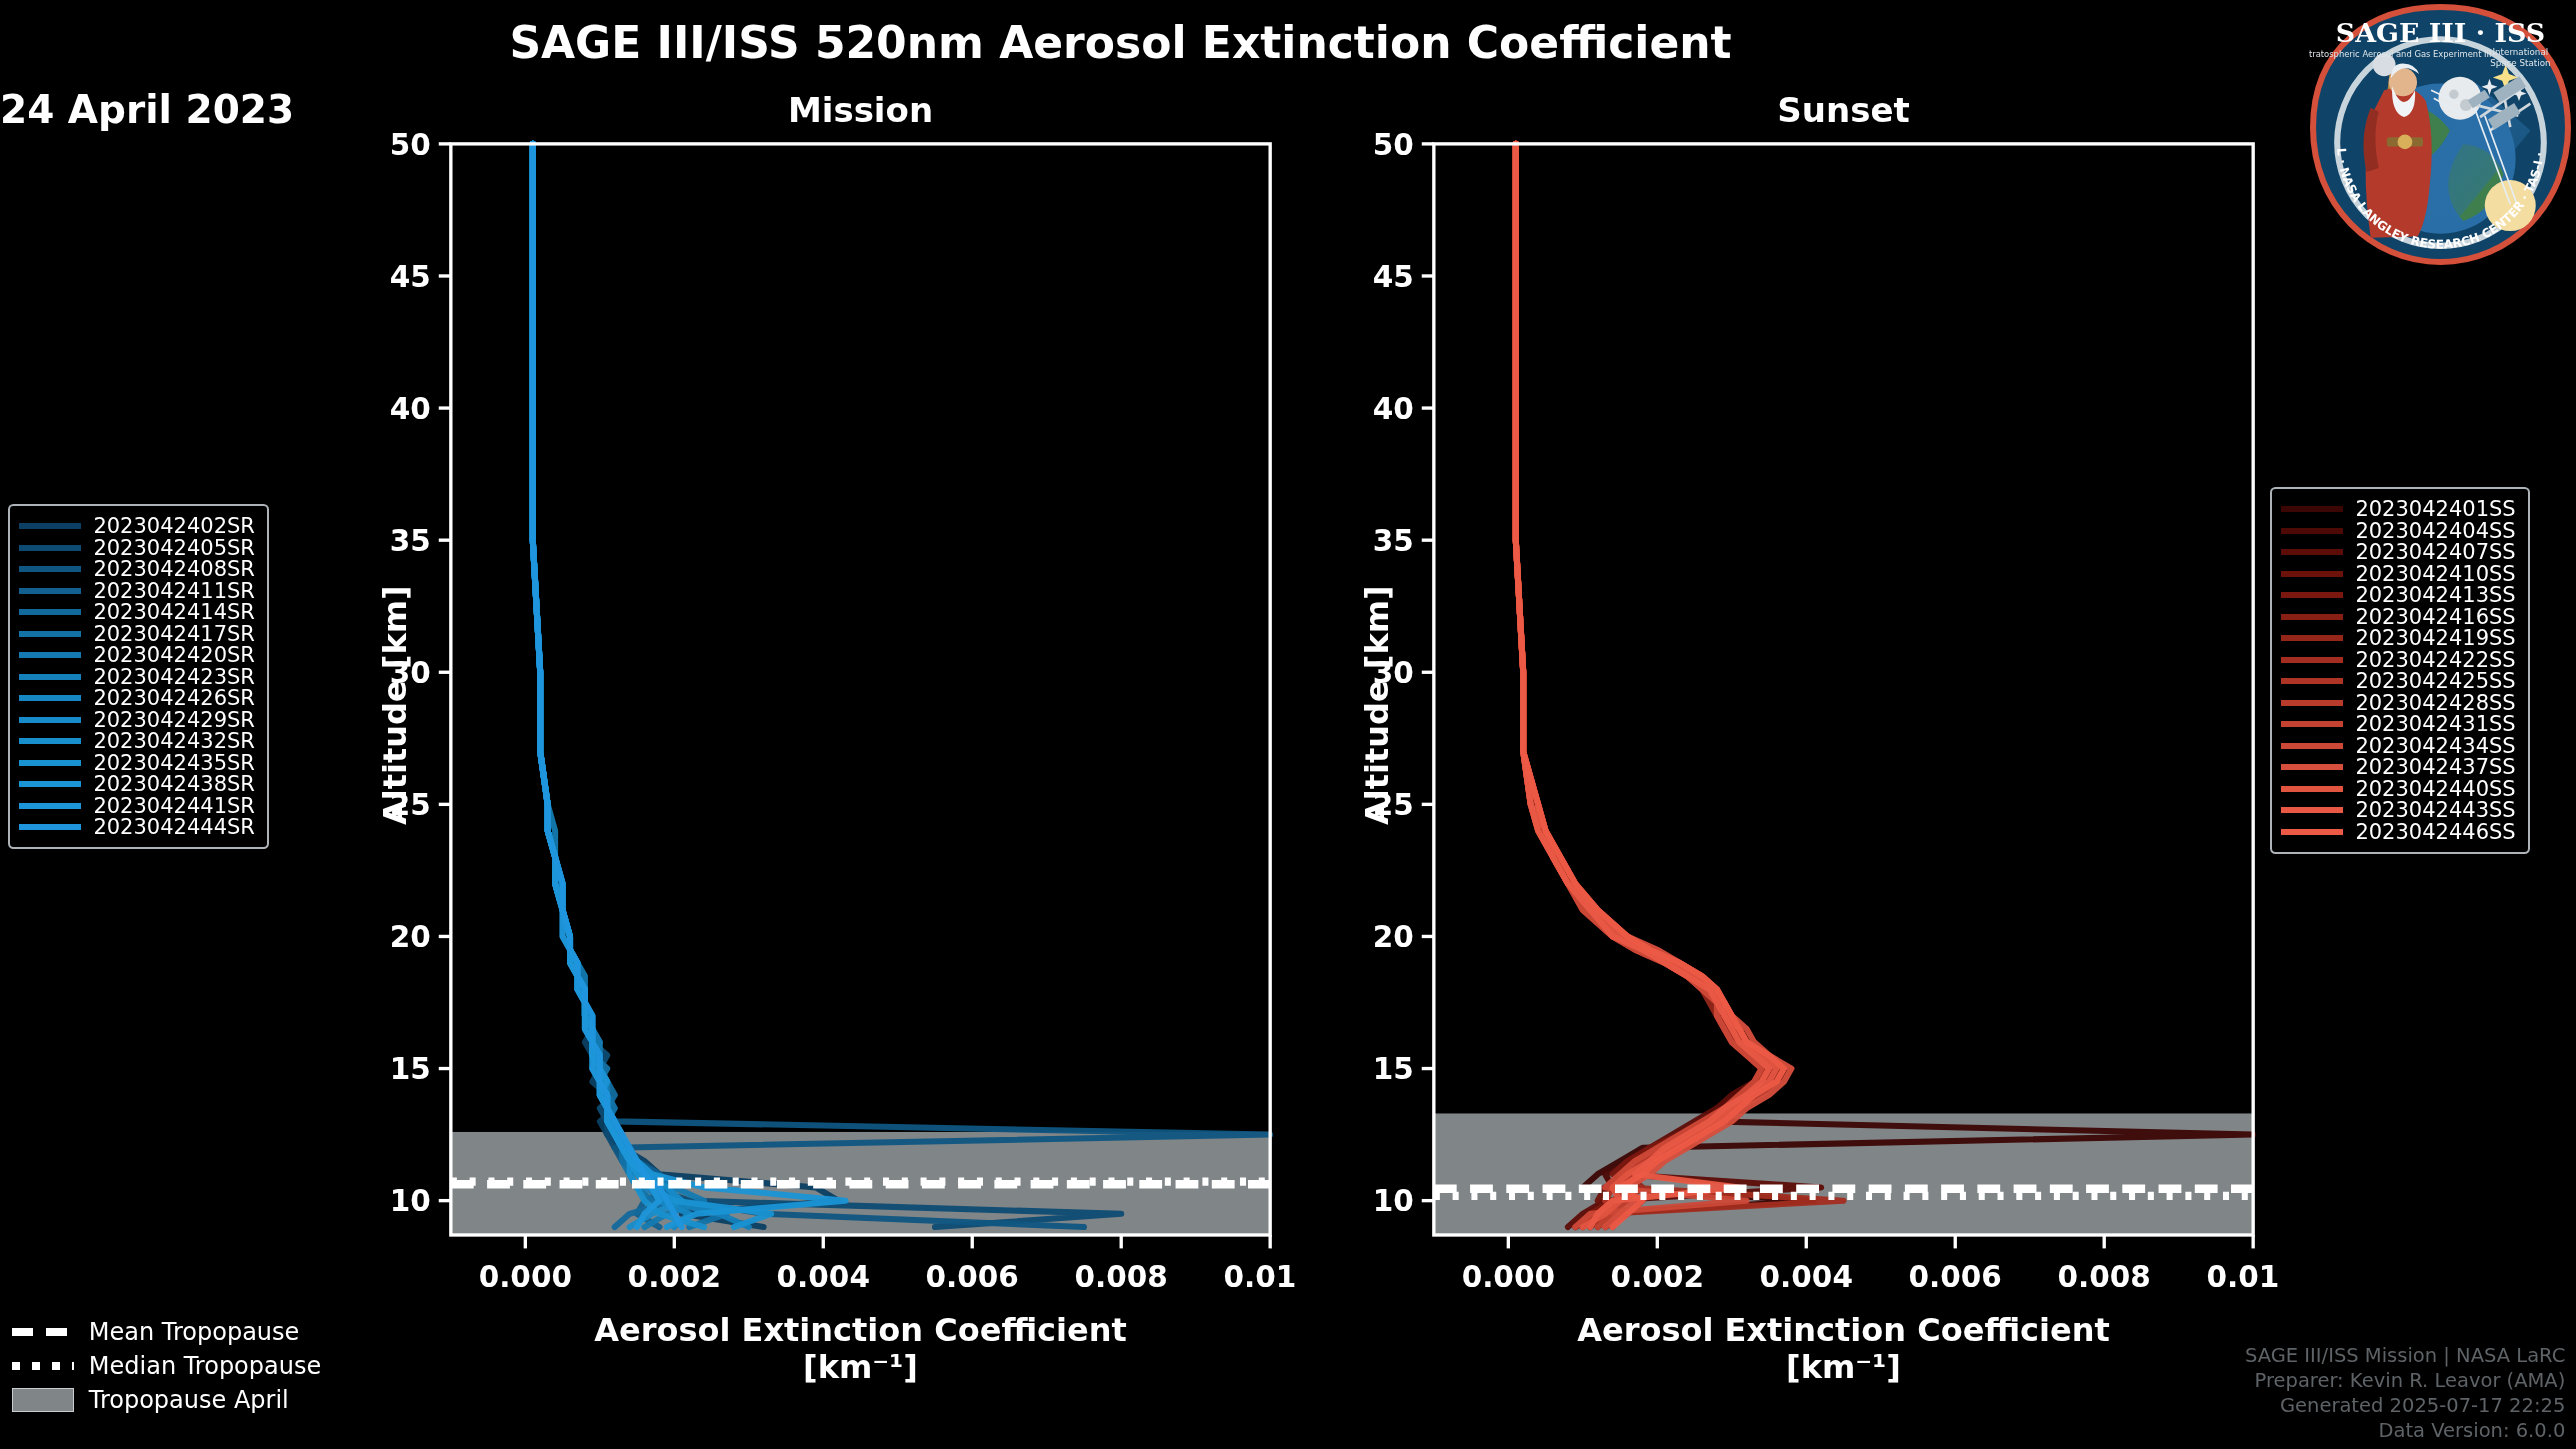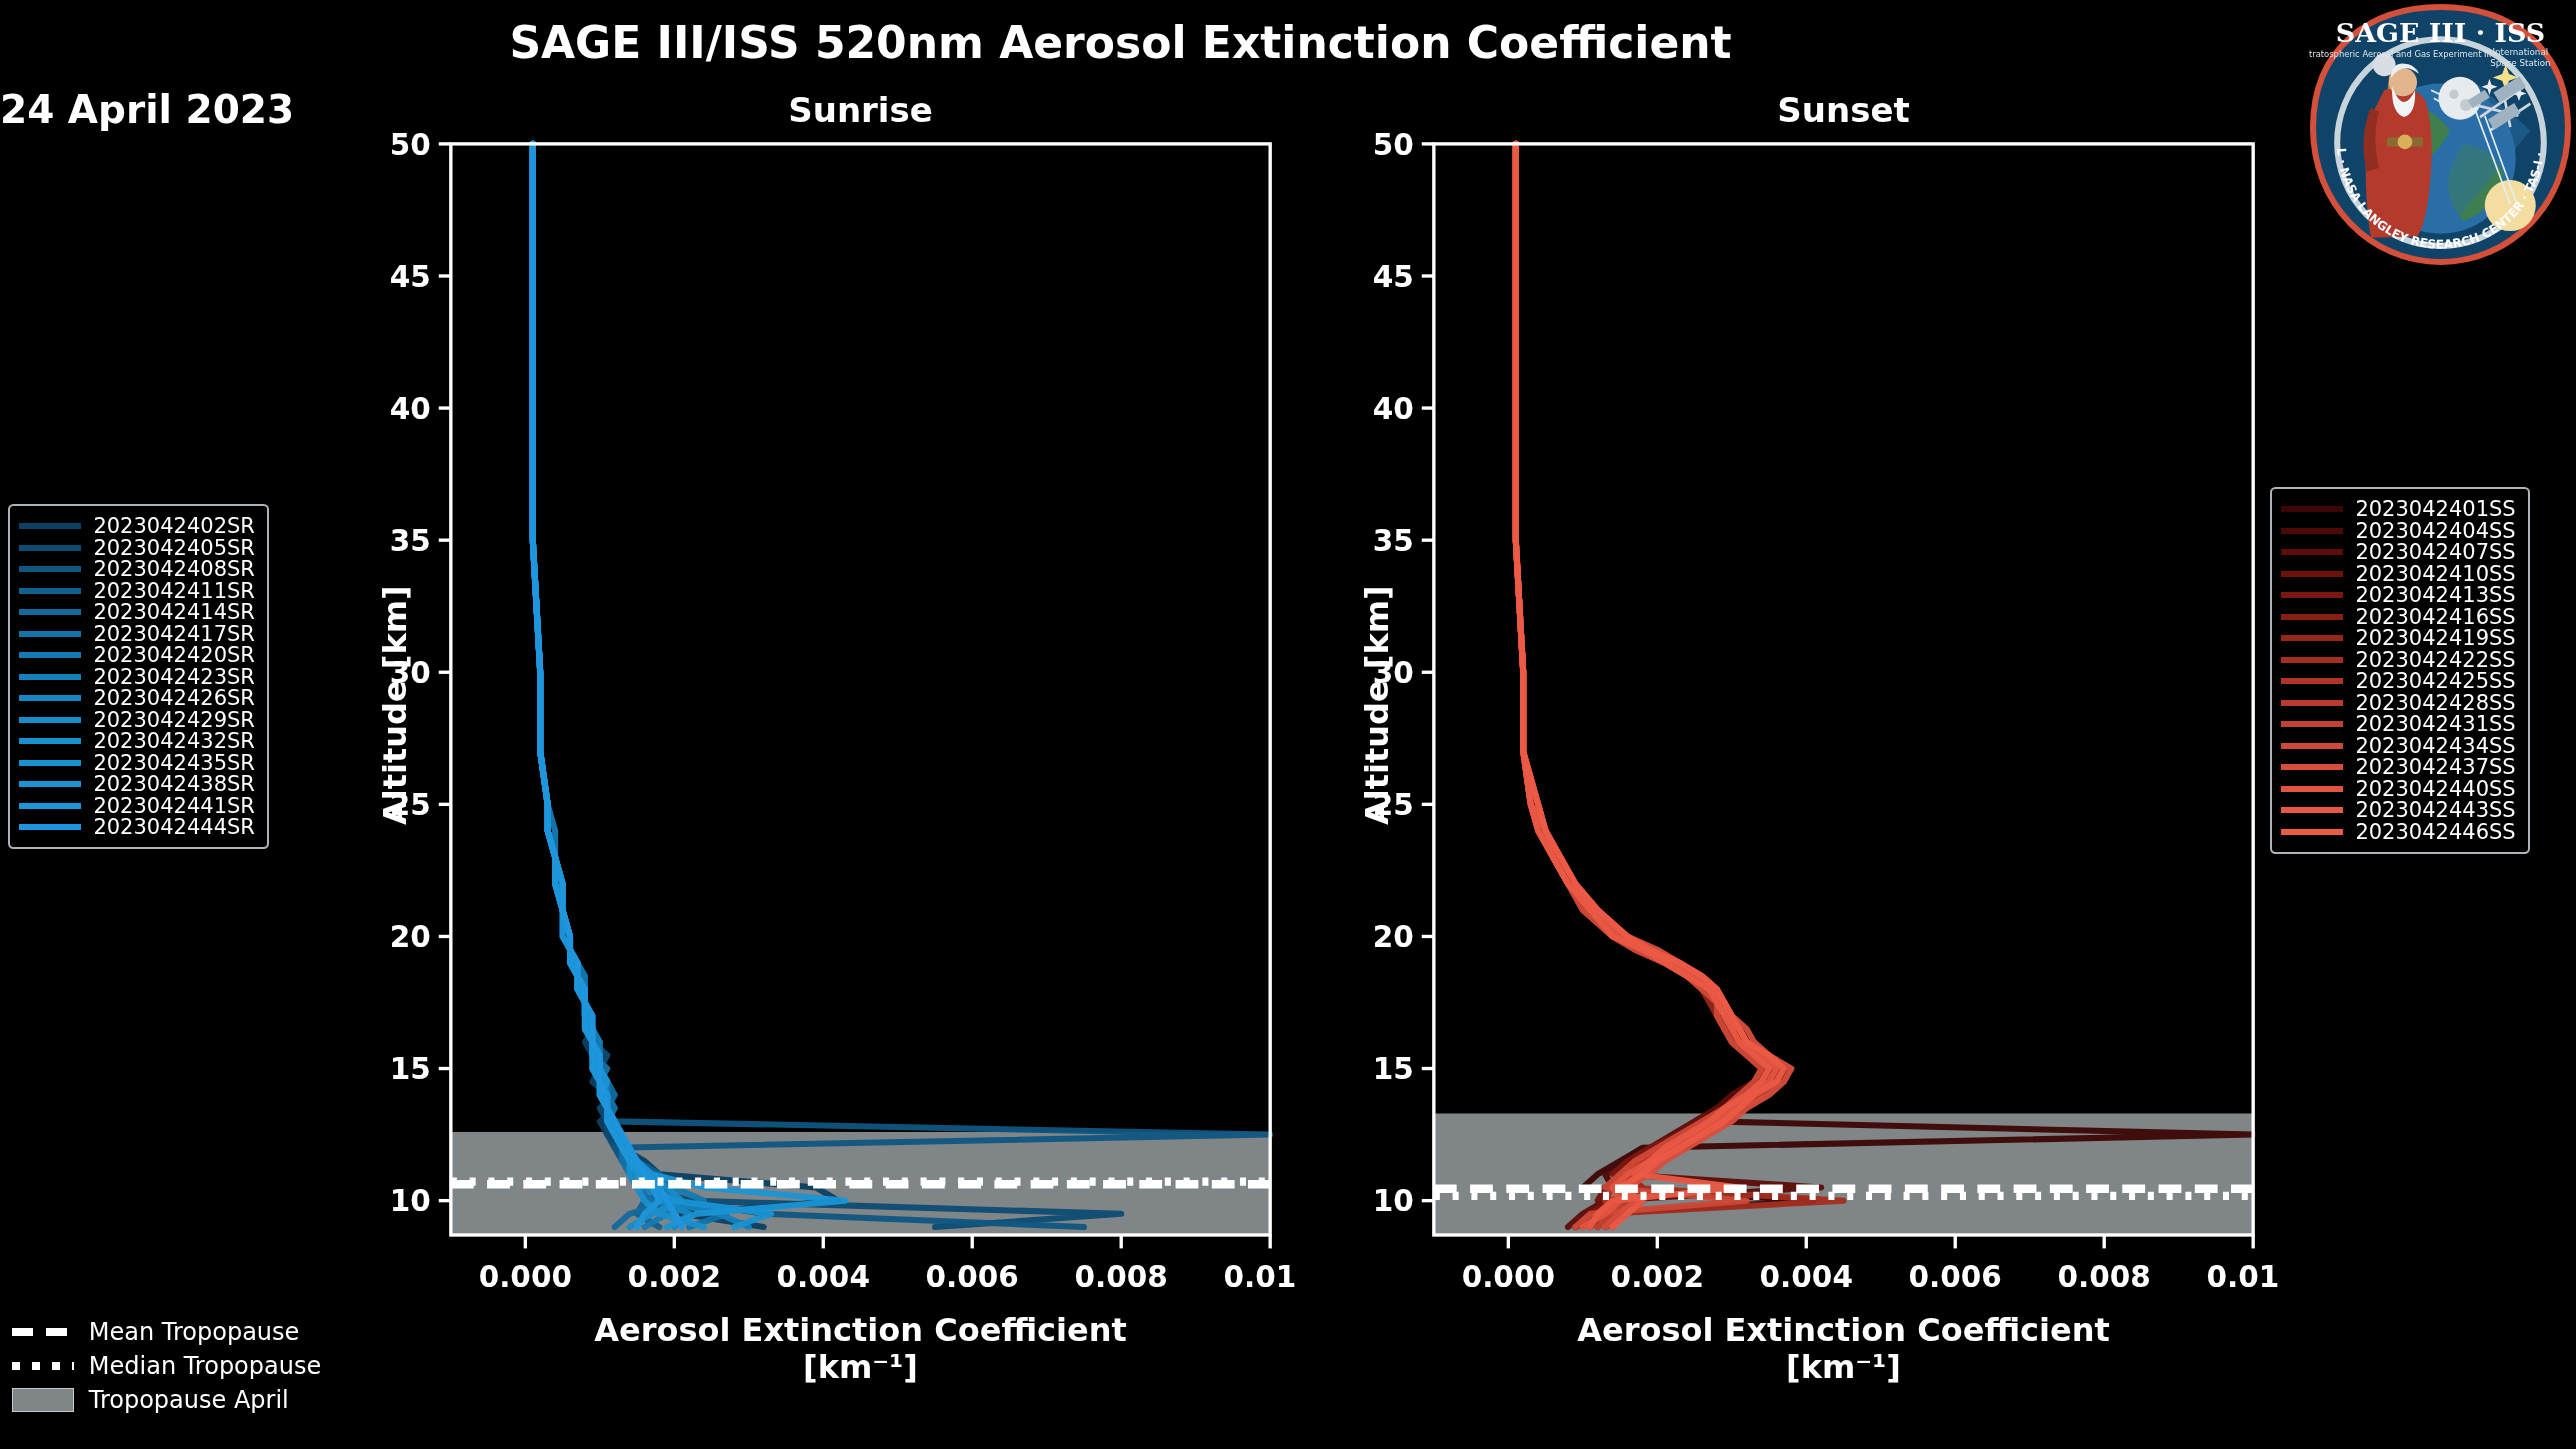--- a/index.html
+++ b/index.html
@@ -80,21 +80,21 @@
 
   
   #logo { position: absolute; left: 2309px; top: 2.7px; width: 263px; height: 263px; }
 </style>
 </head>
 <body>
 <div id="root">
 
 <div class="main-title">SAGE III/ISS 520nm Aerosol Extinction Coefficient</div>
 <div class="sub-date">24 April 2023</div>
-<div class="panel-head left">Sunrise</div>
+<div class="panel-head left">Mission</div>
 <div class="panel-head right">Sunset</div>
 
 <svg class="plot" id="plot-sunrise" x="0" y="0" width="973" height="1208" style="left:322px; top:121px;" viewBox="0 0 1450 1800">
       <rect x="192" y="1506.455205811138" width="1221" height="153.54479418886194" fill="#808588"></rect>
       <path d="M658.20 1648.19 L536.10 1628.50 L769.20 1608.82 L735.90 1589.13 L502.80 1569.45 L480.60 1549.76 L447.30 1530.08 L425.10 1510.39 L414.00 1490.71 L436.20 1471.02 L425.10 1451.34 L402.90 1431.65 L414.00 1411.97 L402.90 1392.28 L391.80 1372.60 L402.90 1352.91 L391.80 1333.23 L391.80 1313.54 L380.70 1293.85 L380.70 1274.17 L369.60 1254.48 L369.60 1234.80 L369.60 1215.11 L358.50 1175.74 L347.40 1136.37 L347.40 1097.00 L336.30 1057.63 L336.30 1018.26 L325.20 939.52 L325.20 821.41 L314.10 624.56 L314.10 427.70 L314.10 230.85 L314.10 34.00 " fill="none" stroke="#0b3f63" stroke-width="9" stroke-linejoin="round" stroke-linecap="round" opacity="0.95"></path>
       <path d="M913.50 1648.19 L1191.00 1628.50 L547.20 1608.82 L491.70 1589.13 L469.50 1569.45 L458.40 1549.76 L436.20 1530.08 L425.10 1510.39 L425.10 1490.71 L414.00 1471.02 L436.20 1451.34 L425.10 1431.65 L414.00 1411.97 L425.10 1392.28 L402.90 1372.60 L402.90 1352.91 L391.80 1333.23 L391.80 1313.54 L391.80 1293.85 L380.70 1274.17 L380.70 1254.48 L369.60 1234.80 L369.60 1215.11 L358.50 1175.74 L358.50 1136.37 L347.40 1097.00 L336.30 1057.63 L336.30 1018.26 L325.20 939.52 L325.20 821.41 L314.10 624.56 L314.10 427.70 L314.10 230.85 L314.10 34.00 " fill="none" stroke="#0d4b73" stroke-width="9" stroke-linejoin="round" stroke-linecap="round" opacity="0.95"></path>
       <path d="M1135.50 1648.19 L658.20 1628.50 L536.10 1608.82 L513.90 1589.13 L469.50 1569.45 L447.30 1549.76 L436.20 1530.08 L1413.00 1510.39 L436.20 1490.71 L425.10 1471.02 L414.00 1451.34 L414.00 1431.65 L402.90 1411.97 L402.90 1392.28 L402.90 1372.60 L391.80 1352.91 L391.80 1333.23 L391.80 1313.54 L380.70 1293.85 L380.70 1274.17 L369.60 1254.48 L369.60 1234.80 L358.50 1215.11 L358.50 1175.74 L347.40 1136.37 L347.40 1097.00 L336.30 1057.63 L336.30 1018.26 L325.20 939.52 L325.20 821.41 L314.10 624.56 L314.10 427.70 L314.10 230.85 L314.10 34.00 " fill="none" stroke="#0f5682" stroke-width="9" stroke-linejoin="round" stroke-linecap="round" opacity="0.95"></path>
       <path d="M502.80 1648.19 L469.50 1628.50 L480.60 1608.82 L525.00 1589.13 L502.80 1569.45 L469.50 1549.76 L447.30 1530.08 L436.20 1510.39 L425.10 1490.71 L425.10 1471.02 L414.00 1451.34 L425.10 1431.65 L414.00 1411.97 L414.00 1392.28 L402.90 1372.60 L402.90 1352.91 L402.90 1333.23 L391.80 1313.54 L391.80 1293.85 L380.70 1274.17 L380.70 1254.48 L369.60 1234.80 L369.60 1215.11 L358.50 1175.74 L347.40 1136.37 L347.40 1097.00 L336.30 1057.63 L336.30 1018.26 L325.20 939.52 L325.20 821.41 L314.10 624.56 L314.10 427.70 L314.10 230.85 L314.10 34.00 " fill="none" stroke="#11608f" stroke-width="9" stroke-linejoin="round" stroke-linecap="round" opacity="0.95"></path>
       <path d="M436.20 1648.19 L458.40 1628.50 L525.00 1608.82 L502.80 1589.13 L480.60 1569.45 L469.50 1549.76 L447.30 1530.08 L436.20 1510.39 L436.20 1490.71 L425.10 1471.02 L436.20 1451.34 L425.10 1431.65 L414.00 1411.97 L414.00 1392.28 L402.90 1372.60 L402.90 1352.91 L402.90 1333.23 L391.80 1313.54 L391.80 1293.85 L380.70 1274.17 L380.70 1254.48 L369.60 1234.80 L369.60 1215.11 L358.50 1175.74 L347.40 1136.37 L347.40 1097.00 L336.30 1057.63 L336.30 1018.26 L325.20 939.52 L325.20 821.41 L314.10 624.56 L314.10 427.70 L314.10 230.85 L314.10 34.00 " fill="none" stroke="#12699b" stroke-width="9" stroke-linejoin="round" stroke-linecap="round" opacity="0.95"></path>
       <path d="M547.20 1648.19 L602.70 1628.50 L491.70 1608.82 L469.50 1589.13 L458.40 1569.45 L447.30 1549.76 L447.30 1530.08 L436.20 1510.39 L425.10 1490.71 L436.20 1471.02 L425.10 1451.34 L414.00 1431.65 L425.10 1411.97 L402.90 1392.28 L414.00 1372.60 L402.90 1352.91 L391.80 1333.23 L391.80 1313.54 L391.80 1293.85 L380.70 1274.17 L380.70 1254.48 L369.60 1234.80 L369.60 1215.11 L358.50 1175.74 L358.50 1136.37 L347.40 1097.00 L336.30 1057.63 L336.30 1018.26 L325.20 939.52 L325.20 821.41 L314.10 624.56 L314.10 427.70 L314.10 230.85 L314.10 34.00 " fill="none" stroke="#1372a6" stroke-width="9" stroke-linejoin="round" stroke-linecap="round" opacity="0.95"></path>
@@ -343,20 +343,26 @@
   <div class="legend-row">
     <span class="tp-dot"></span>
     <span class="legend-label">Median Tropopause</span>
   </div>
   <div class="legend-row">
     <span class="tp-box"></span>
     <span class="legend-label">Tropopause April</span>
   </div>
 </div>
 
+<div id="credit">
+  <div>SAGE III/ISS Mission | NASA LaRC</div>
+  <div>Preparer: Kevin R. Leavor (AMA)</div>
+  <div>Generated 2025-07-17 22:25</div>
+  <div>Data Version: 6.0.0</div>
+</div>
 
 <svg id="logo" viewBox="0 0 392 392">
   <defs>
     <clipPath id="patchClip">
       <path d="M196 6 C300 6 386 66 386 186 C386 300 300 386 196 386 C92 386 6 300 6 186 C6 66 92 6 196 6 Z"></path>
     </clipPath>
     <path id="ringPath" d="M 42 212 A 154 154 0 0 0 350 212"></path>
     <linearGradient id="beam" x1="0" y1="0" x2="1" y2="1">
       <stop offset="0" stop-color="#2a6fa8" stop-opacity="0.85"></stop>
       <stop offset="1" stop-color="#2a6fa8" stop-opacity="0.25"></stop>

